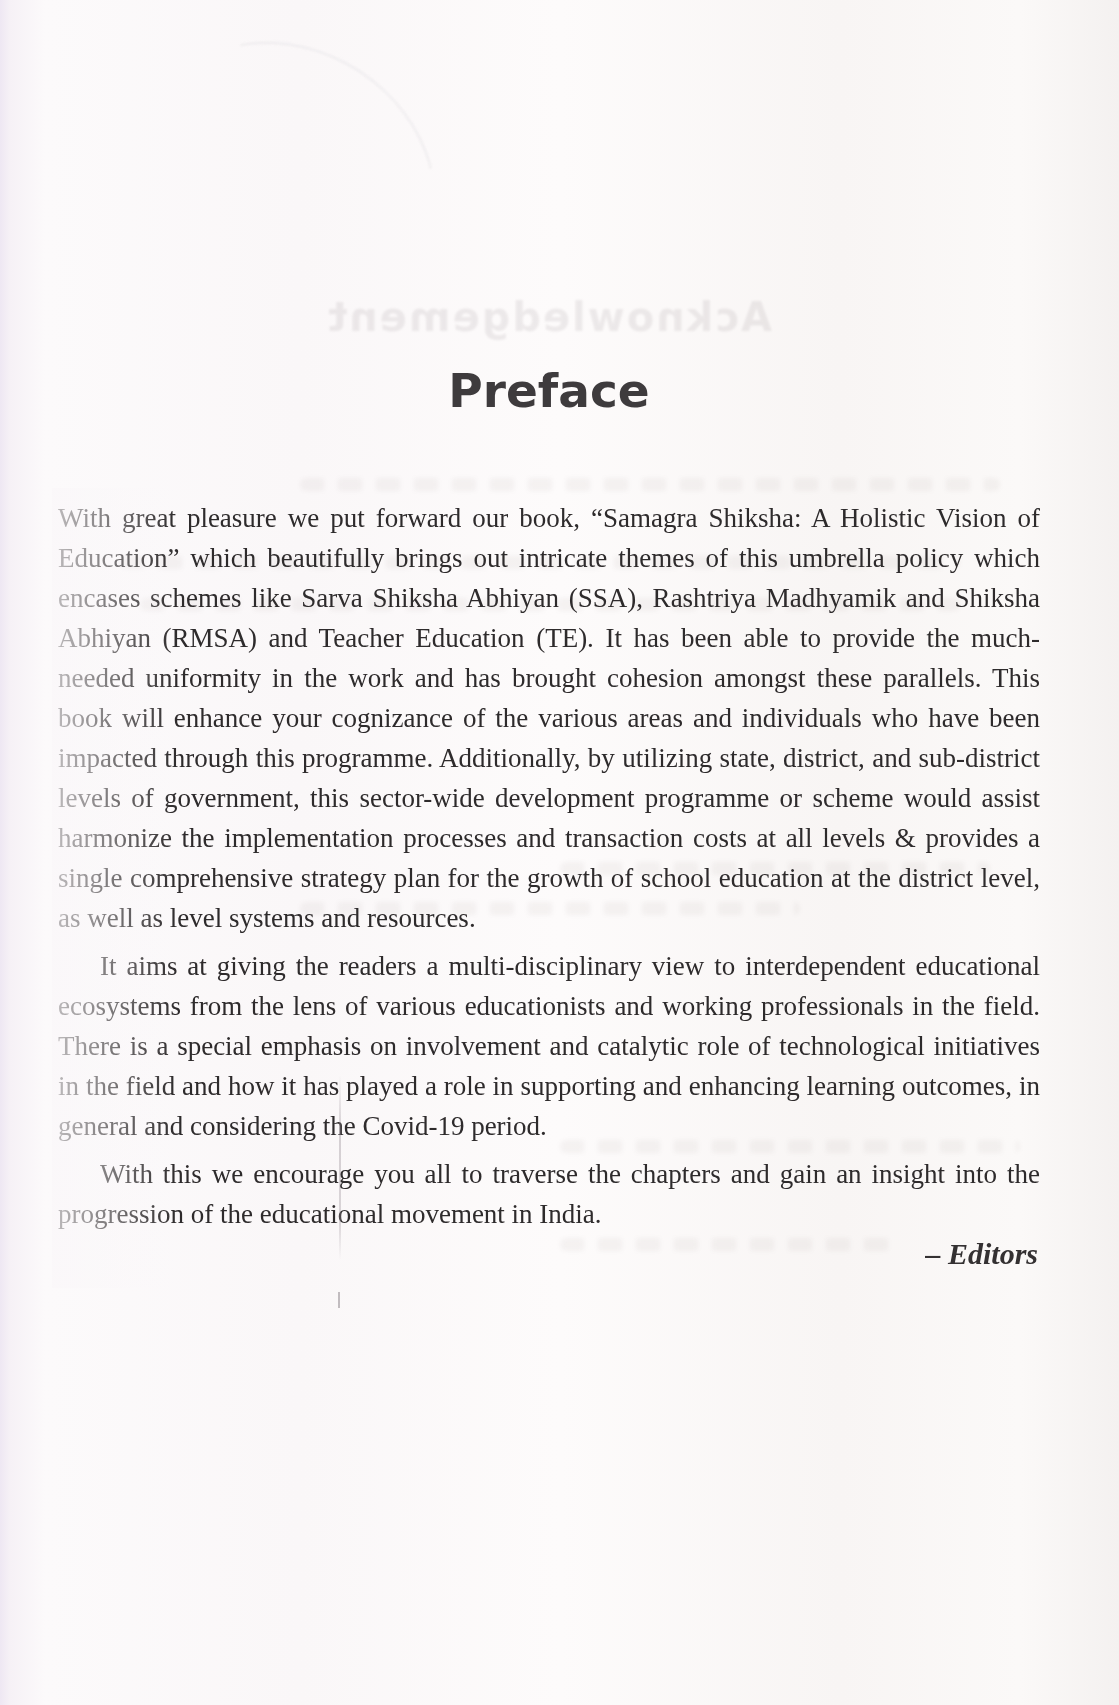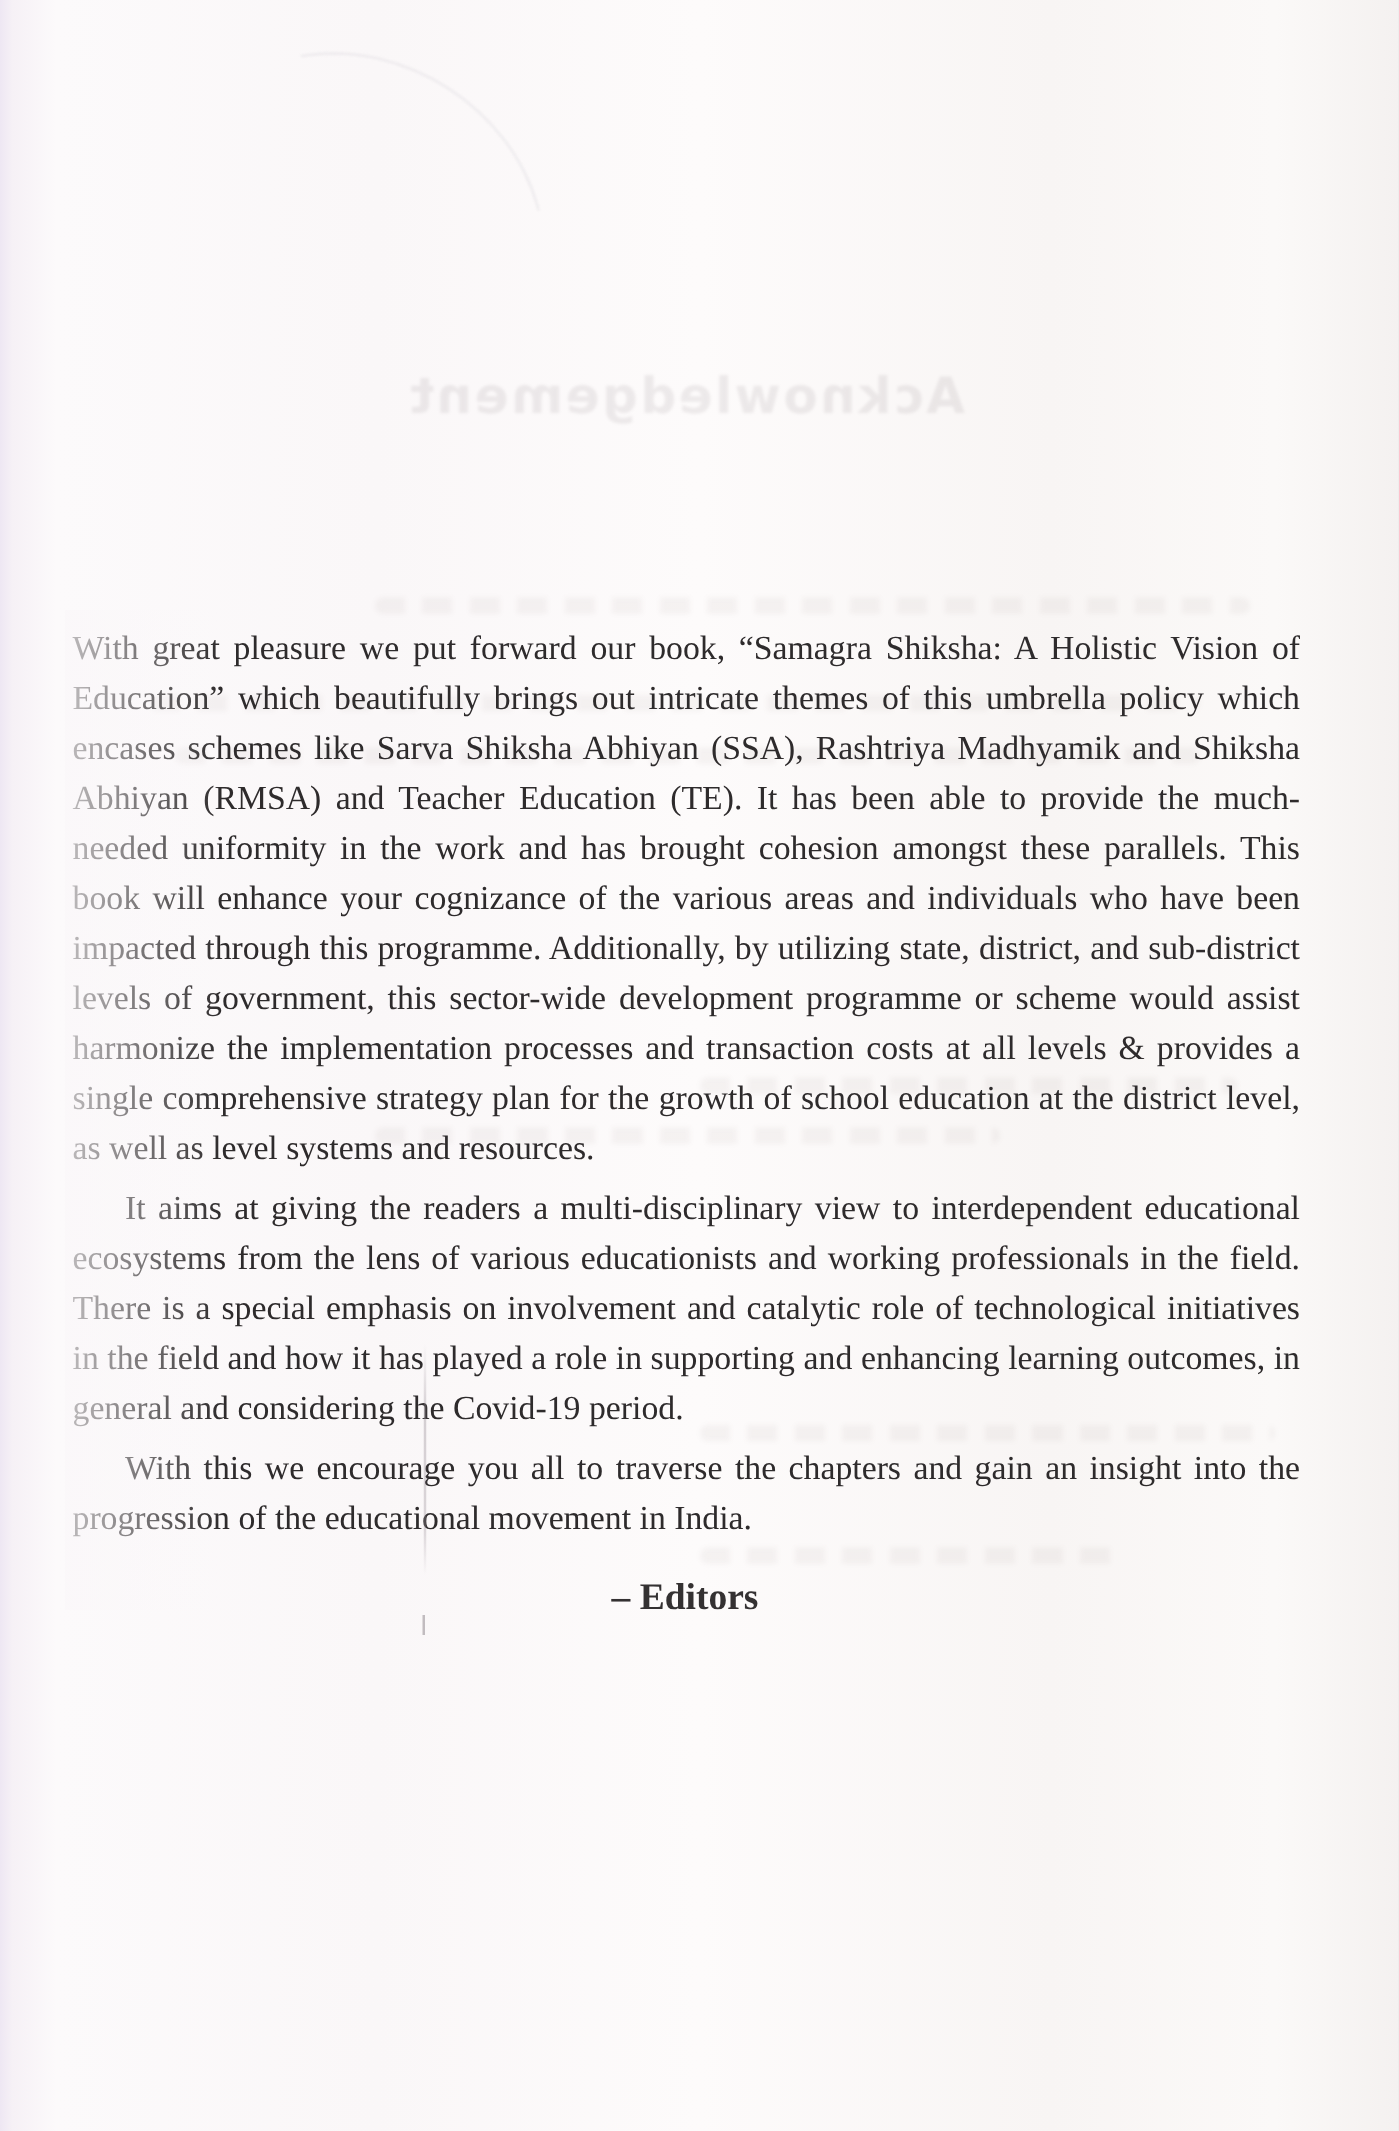--- a/index.html
+++ b/index.html
@@ -44,23 +44,24 @@
     top: 498px; left: 58px; width: 982px;
     font-size: 27px;
     line-height: 40px;
     color: #2e2b2c;
     text-align: justify;
   }
   .para { margin: 0; }
   .para + .para { margin-top: 8px; }
   .para.indent { text-indent: 42px; }
   .signature {
-    margin-top: 24px;
-    text-align: center;
+    margin-top: 0;
+    text-align: right;
     font-weight: bold;
+    font-style: italic;
     font-size: 30px;
     line-height: 40px;
     color: #343132;
     padding-right: 2px;
   }
   
   .fade-overlay {
     position: absolute;
     left: 52px; top: 488px;
     width: 125px; height: 800px;
@@ -110,20 +111,21 @@
 </style>
 </head>
 <body>
 
 <div class="page">
 
   <div class="curl-arc"></div>
 
   <div class="ghost-heading">Acknowledgement</div>
 
+  <h1 class="page-title">Preface</h1>
 
   <div class="smudge" style="left:300px; top:478px; width:700px;"></div>
   <div class="smudge" style="left:120px; top:556px; width:840px;"></div>
   <div class="smudge" style="left:140px; top:598px; width:820px;"></div>
   <div class="smudge" style="left:560px; top:862px; width:430px;"></div>
   <div class="smudge" style="left:300px; top:902px; width:500px;"></div>
   <div class="smudge" style="left:560px; top:1140px; width:460px;"></div>
   <div class="smudge" style="left:560px; top:1238px; width:340px;"></div>
 
   <div class="body-text">

